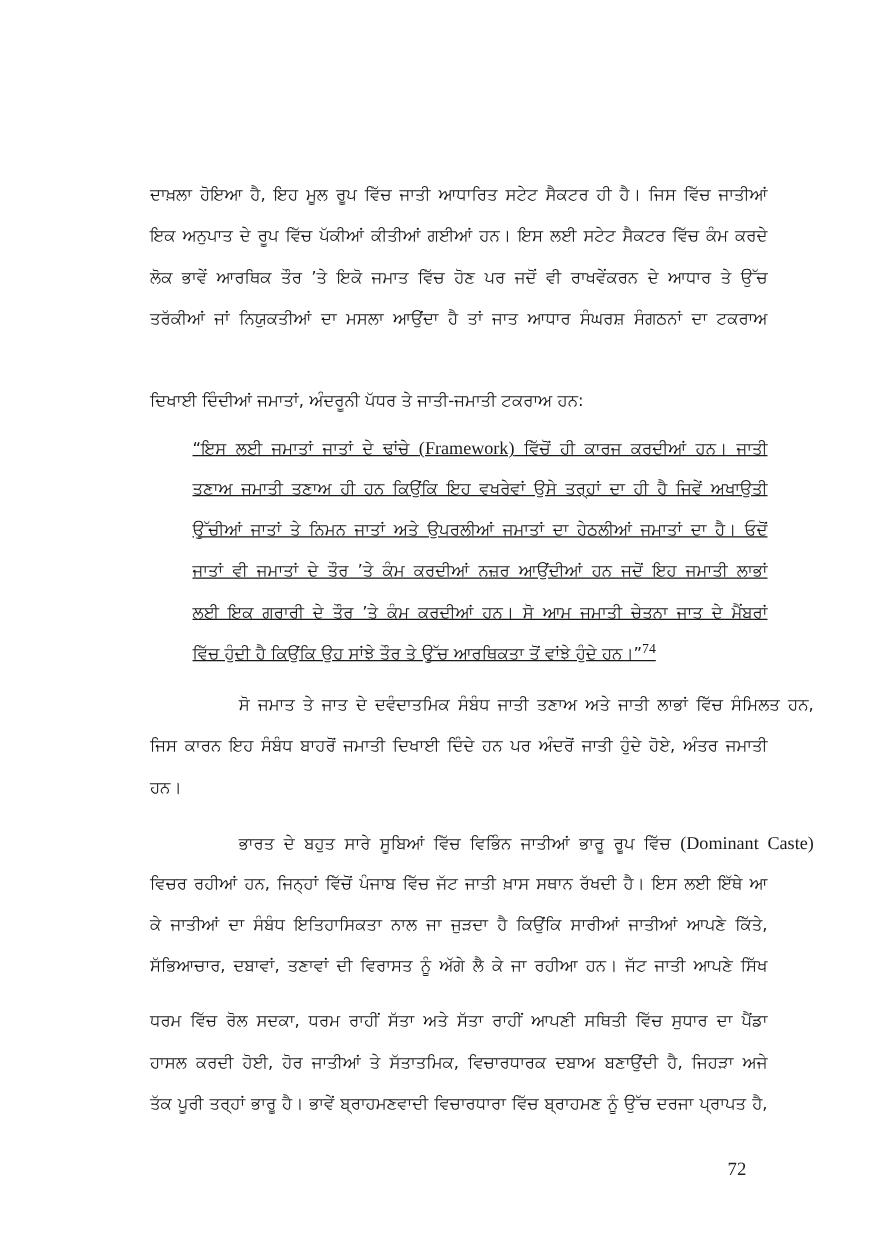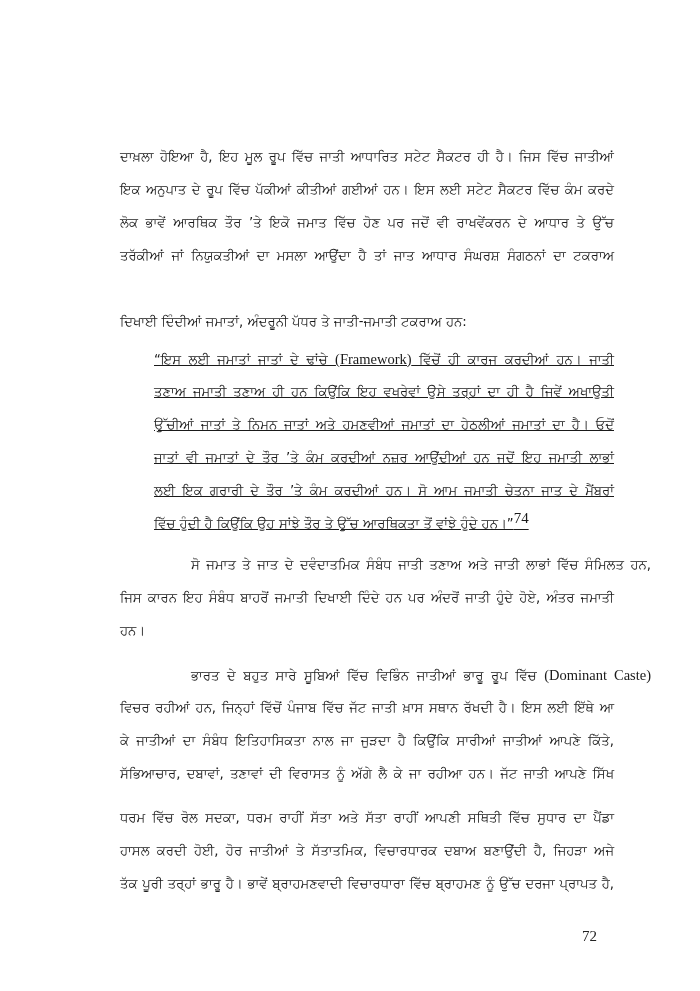--- a/index.html
+++ b/index.html
@@ -17,42 +17,42 @@
       font-size: 13.2px;
       line-height: 20px;
       white-space: nowrap;
       text-align: justify;
       text-align-last: justify;
     }
     .line.last { text-align-last: left; }
     .quote { left: 138px; width: 460px; text-decoration: underline; }
     .indent { left: 138px; width: 460px; margin-left: 37px; }
     .latin { font-family: "Liberation Serif", serif; font-size: 14.5px; }
-    sup { font-family: "Liberation Serif", serif; font-size: 15px; vertical-align: 5px; line-height: 0; }
+    sup { font-family: "Liberation Serif", serif; font-size: 11px; vertical-align: 5px; line-height: 0; }
     .pagenum {
       position: absolute; left: 566px; top: 928px;
       font-family: "Liberation Serif", serif; font-size: 15px; color: #222;
     }
   </style>
 </head>
 <body>
 
 <div class="page">
 
   <div class="line" style="top:147px">ਦਾਖ਼ਲਾ ਹੋਇਆ ਹੈ, ਇਹ ਮੂਲ ਰੂਪ ਵਿੱਚ ਜਾਤੀ ਆਧਾਰਿਤ ਸਟੇਟ ਸੈਕਟਰ ਹੀ ਹੈ। ਜਿਸ ਵਿੱਚ ਜਾਤੀਆਂ</div>
   <div class="line" style="top:180px">ਇਕ ਅਨੁਪਾਤ ਦੇ ਰੂਪ ਵਿੱਚ ਪੱਕੀਆਂ ਕੀਤੀਆਂ ਗਈਆਂ ਹਨ। ਇਸ ਲਈ ਸਟੇਟ ਸੈਕਟਰ ਵਿੱਚ ਕੰਮ ਕਰਦੇ</div>
   <div class="line" style="top:213px">ਲੋਕ ਭਾਵੇਂ ਆਰਥਿਕ ਤੌਰ ’ਤੇ ਇਕੋ ਜਮਾਤ ਵਿੱਚ ਹੋਣ ਪਰ ਜਦੋਂ ਵੀ ਰਾਖਵੇਂਕਰਨ ਦੇ ਆਧਾਰ ਤੇ ਉੱਚ</div>
   <div class="line" style="top:246px">ਤਰੱਕੀਆਂ ਜਾਂ ਨਿਯੁਕਤੀਆਂ ਦਾ ਮਸਲਾ ਆਉਂਦਾ ਹੈ ਤਾਂ ਜਾਤ ਆਧਾਰ ਸੰਘਰਸ਼ ਸੰਗਠਨਾਂ ਦਾ ਟਕਰਾਅ</div>
   <div class="line last" style="top:312px">ਦਿਖਾਈ ਦਿੰਦੀਆਂ ਜਮਾਤਾਂ, ਅੰਦਰੂਨੀ ਪੱਧਰ ਤੇ ਜਾਤੀ-ਜਮਾਤੀ ਟਕਰਾਅ ਹਨ:</div>
 
   <div class="line quote" style="top:349px">
     <span>“ਇਸ ਲਈ ਜਮਾਤਾਂ ਜਾਤਾਂ ਦੇ ਢਾਂਚੇ </span><span class="latin">(Framework)</span><span> ਵਿੱਚੋਂ ਹੀ ਕਾਰਜ ਕਰਦੀਆਂ ਹਨ। ਜਾਤੀ</span>
   </div>
   <div class="line quote" style="top:382px">ਤਣਾਅ ਜਮਾਤੀ ਤਣਾਅ ਹੀ ਹਨ ਕਿਉਂਕਿ ਇਹ ਵਖਰੇਵਾਂ ਉਸੇ ਤਰ੍ਹਾਂ ਦਾ ਹੀ ਹੈ ਜਿਵੇਂ ਅਖਾਉਤੀ</div>
-  <div class="line quote" style="top:415px">ਉੱਚੀਆਂ ਜਾਤਾਂ ਤੇ ਨਿਮਨ ਜਾਤਾਂ ਅਤੇ ਹਮਣਵੀਆਂ ਜਮਾਤਾਂ ਦਾ ਹੇਠਲੀਆਂ ਜਮਾਤਾਂ ਦਾ ਹੈ। ਓਦੋਂ</div>
+  <div class="line quote" style="top:415px">ਉੱਚੀਆਂ ਜਾਤਾਂ ਤੇ ਨਿਮਨ ਜਾਤਾਂ ਅਤੇ ਉਪਰਲੀਆਂ ਜਮਾਤਾਂ ਦਾ ਹੇਠਲੀਆਂ ਜਮਾਤਾਂ ਦਾ ਹੈ। ਓਦੋਂ</div>
   <div class="line quote" style="top:448px">ਜਾਤਾਂ ਵੀ ਜਮਾਤਾਂ ਦੇ ਤੌਰ ’ਤੇ ਕੰਮ ਕਰਦੀਆਂ ਨਜ਼ਰ ਆਉਂਦੀਆਂ ਹਨ ਜਦੋਂ ਇਹ ਜਮਾਤੀ ਲਾਭਾਂ</div>
   <div class="line quote" style="top:481px">ਲਈ ਇਕ ਗਰਾਰੀ ਦੇ ਤੌਰ ’ਤੇ ਕੰਮ ਕਰਦੀਆਂ ਹਨ। ਸੋ ਆਮ ਜਮਾਤੀ ਚੇਤਨਾ ਜਾਤ ਦੇ ਮੈਂਬਰਾਂ</div>
   <div class="line quote last" style="top:514px">
     <span>ਵਿੱਚ ਹੁੰਦੀ ਹੈ ਕਿਉਂਕਿ ਉਹ ਸਾਂਝੇ ਤੌਰ ਤੇ ਉੱਚ ਆਰਥਿਕਤਾ ਤੋਂ ਵਾਂਝੇ ਹੁੰਦੇ ਹਨ।”</span><sup>74</sup>
   </div>
 
   <div class="line indent" style="top:555px">ਸੋ ਜਮਾਤ ਤੇ ਜਾਤ ਦੇ ਦਵੰਦਾਤਮਿਕ ਸੰਬੰਧ ਜਾਤੀ ਤਣਾਅ ਅਤੇ ਜਾਤੀ ਲਾਭਾਂ ਵਿੱਚ ਸੰਮਿਲਤ ਹਨ,</div>
   <div class="line" style="top:588px">ਜਿਸ ਕਾਰਨ ਇਹ ਸੰਬੰਧ ਬਾਹਰੋਂ ਜਮਾਤੀ ਦਿਖਾਈ ਦਿੰਦੇ ਹਨ ਪਰ ਅੰਦਰੋਂ ਜਾਤੀ ਹੁੰਦੇ ਹੋਏ, ਅੰਤਰ ਜਮਾਤੀ</div>
   <div class="line last" style="top:621px">ਹਨ।</div>
 

